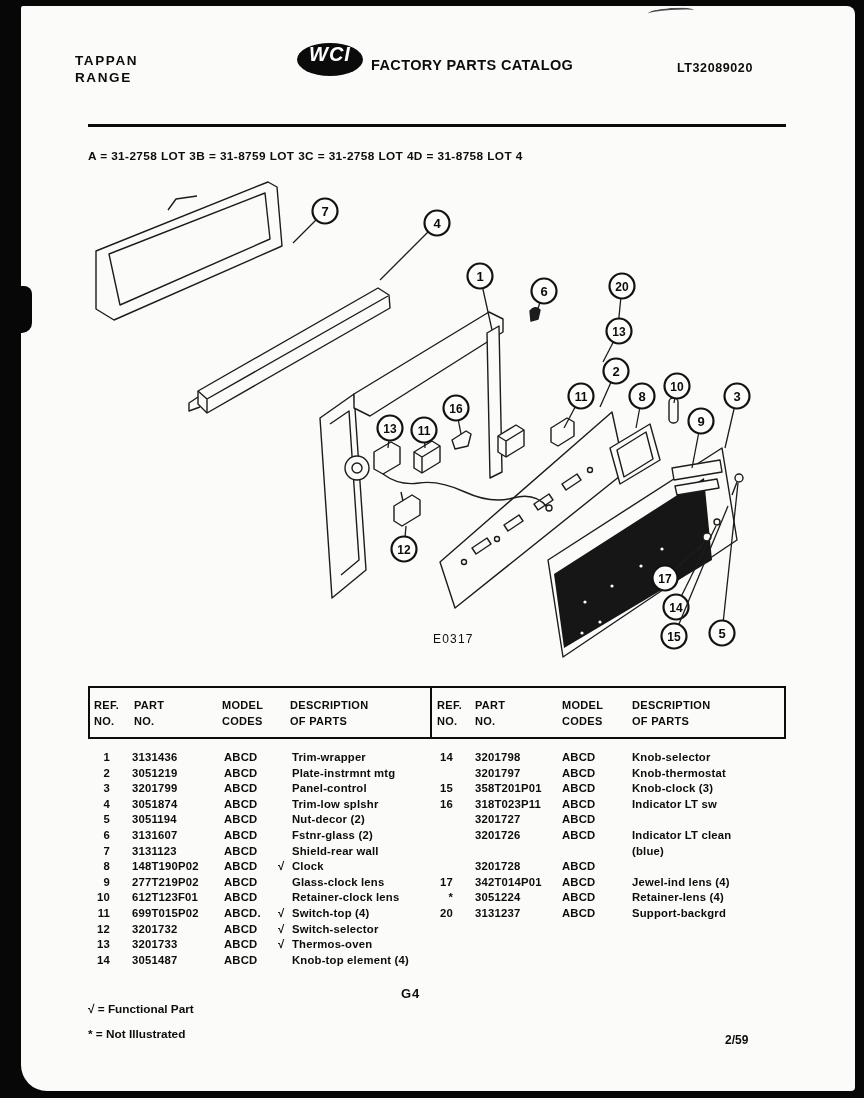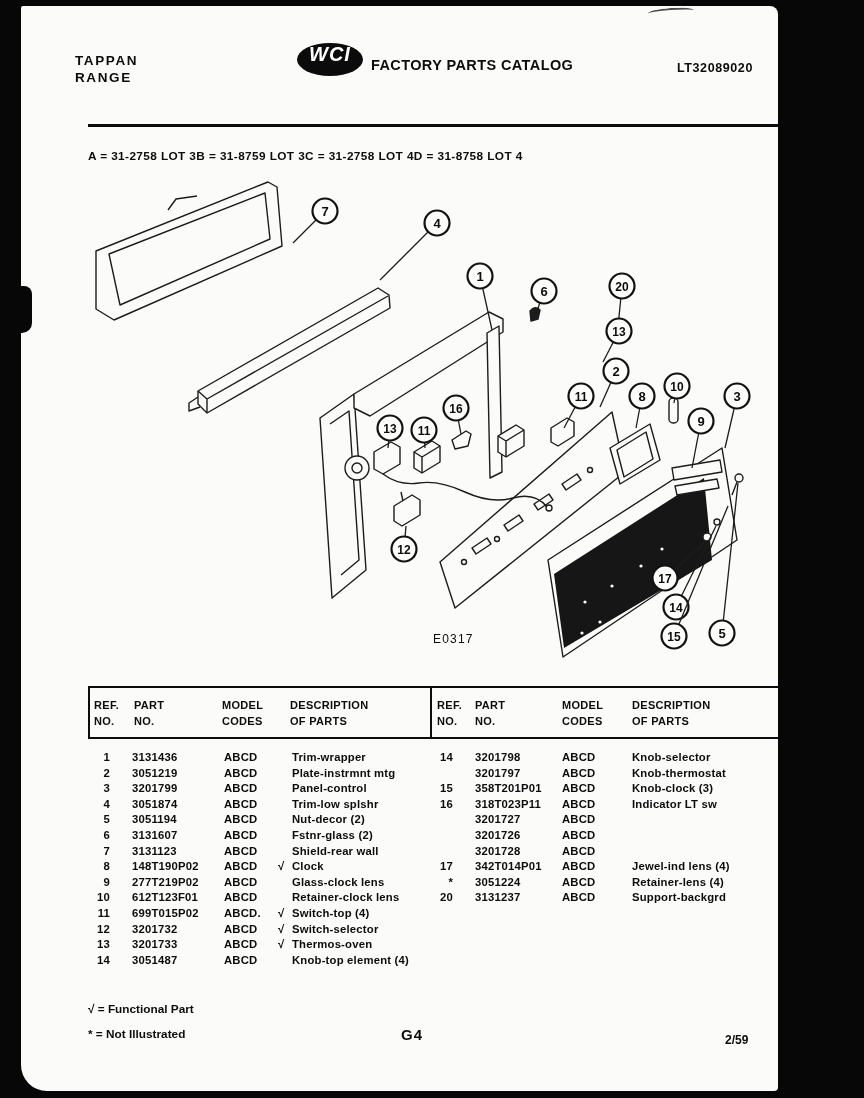--- a/index.html
+++ b/index.html
@@ -1,18 +1,18 @@
 <!DOCTYPE html>
 <html><head>
 <meta charset="utf-8">
 <style>
   *{margin:0;padding:0;box-sizing:border-box}
   html,body{width:864px;height:1098px}
   body{position:relative;background:#070707;font-family:"Liberation Sans",sans-serif;color:#0c0c0c;overflow:hidden}
-  .page{position:absolute;left:21px;top:6px;width:757px;height:1085px;background:#fbfbfa;border-radius:2px 8px 4px 26px;overflow:hidden}
+  .page{position:absolute;left:21px;top:6px;width:834px;height:1085px;background:#fbfbfa;border-radius:2px 8px 4px 26px;overflow:hidden}
 
   
   .brand{position:absolute;left:54px;top:46px;font-size:13.5px;font-weight:700;letter-spacing:1.6px;line-height:17px}
   .logo-oval{position:absolute;left:276px;top:37px;width:66px;height:33px;background:#0b0b0b;border-radius:50%;display:flex;justify-content:center}
   .logo-oval span{color:#fff;font-weight:700;font-style:italic;font-size:20px;letter-spacing:1px}
   .catalog-title{position:absolute;left:350px;top:51px;font-size:14.5px;font-weight:700;letter-spacing:.4px}
   .doc-number{position:absolute;left:656px;top:55px;font-size:12.5px;font-weight:700;letter-spacing:.6px}
   .top-rule{position:absolute;left:67px;top:118px;width:698px;height:3px;background:#0c0c0c}
 
   
@@ -34,21 +34,21 @@
   .tb-right{left:340px;width:356px}
   .trow{display:grid;line-height:15.6px;font-size:11.3px;font-weight:700;letter-spacing:.2px}
   .tb-left .trow{grid-template-columns:44px 92px 54px 14px 1fr}
   .tb-right .trow{grid-template-columns:47px 87px 70px 1fr}
   .c.ref{text-align:right;padding-right:22px}
   .c{white-space:nowrap}
 
   
   .legend1{position:absolute;left:67px;top:996px;font-size:11.8px;font-weight:700}
   .legend2{position:absolute;left:67px;top:1021px;font-size:11.8px;font-weight:700}
-  .page-number{position:absolute;left:380px;top:1020px;font-size:15px;font-weight:700;letter-spacing:1px}
+  .page-number{position:absolute;left:380px;top:980px;font-size:13px;font-weight:700;letter-spacing:1px}
   .sheet-number{position:absolute;left:704px;top:1027px;font-size:12px;font-weight:700}
 
   
   .blotch{position:absolute;left:13px;top:286px;width:19px;height:47px;background:#070707;border-radius:0 8px 10px 0;z-index:5}
   .scratch{position:absolute;left:648px;top:8px;width:46px;height:8px;border-top:2px solid #4a4a4a;border-radius:50%;transform:rotate(-4deg)}
 </style>
 </head>
 <body>
 
 <div class="page">
@@ -368,20 +368,21 @@
         </div>
         <div class="trow">
           <div class="c ref"></div>
           <div class="c part">3201727</div>
           <div class="c codes">ABCD</div>
         </div>
         <div class="trow">
           <div class="c ref"></div>
           <div class="c part">3201726</div>
           <div class="c codes">ABCD</div>
+          <div class="c desc">Indicator LT clean<div>(blue)</div></div>
         </div>
         <div class="trow">
           <div class="c ref"></div>
           <div class="c part">3201728</div>
           <div class="c codes">ABCD</div>
         </div>
         <div class="trow">
           <div class="c ref">17</div>
           <div class="c part">342T014P01</div>
           <div class="c codes">ABCD</div>

